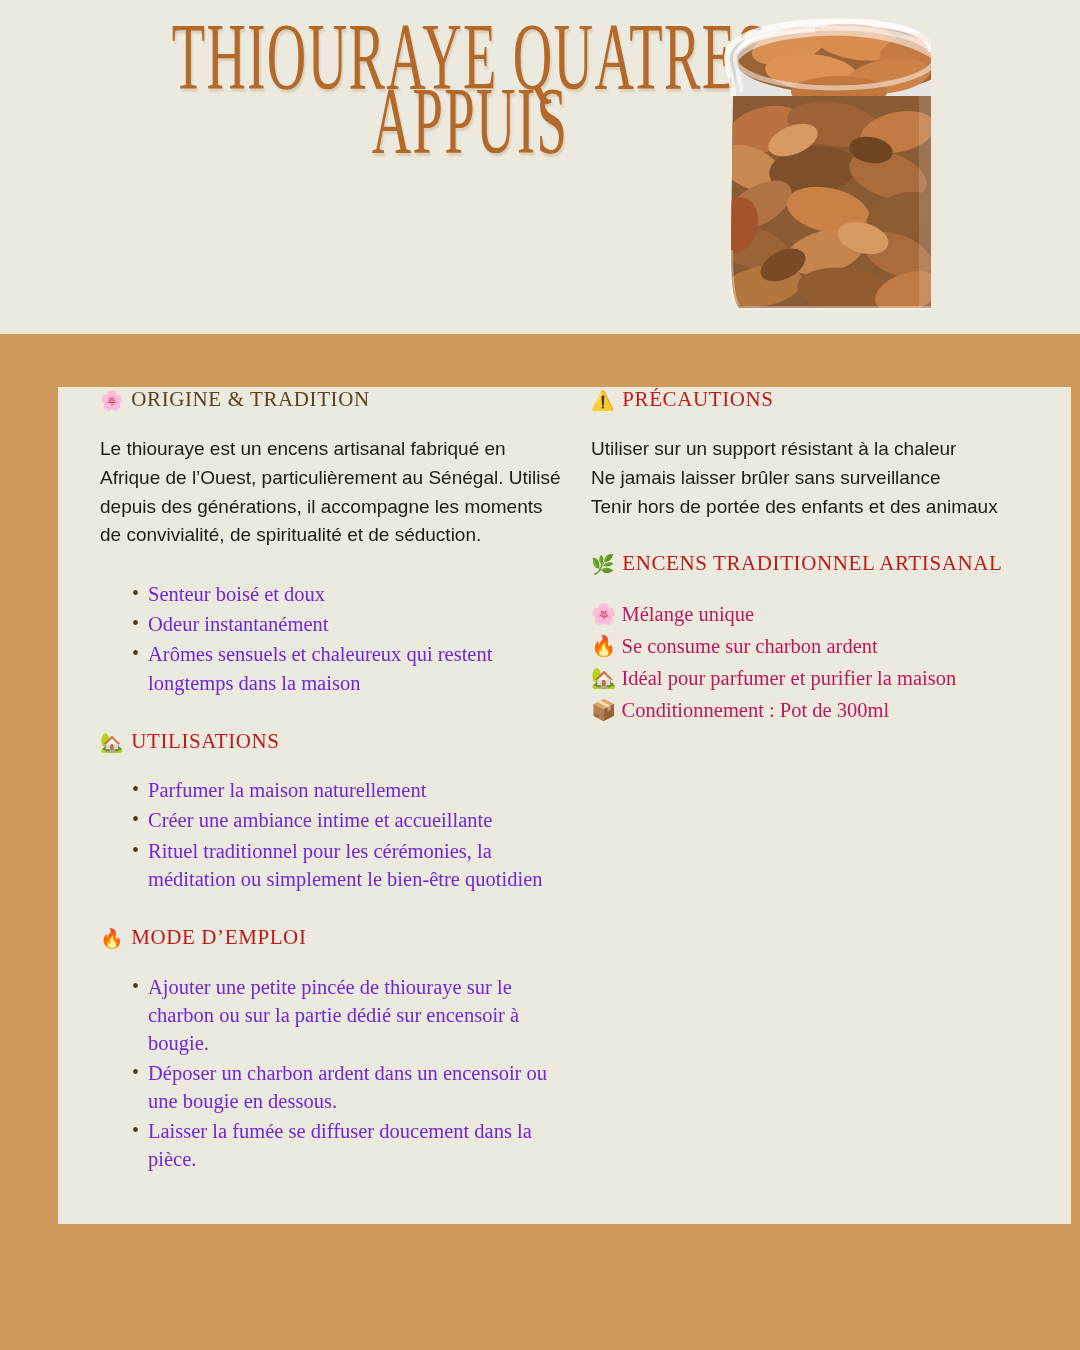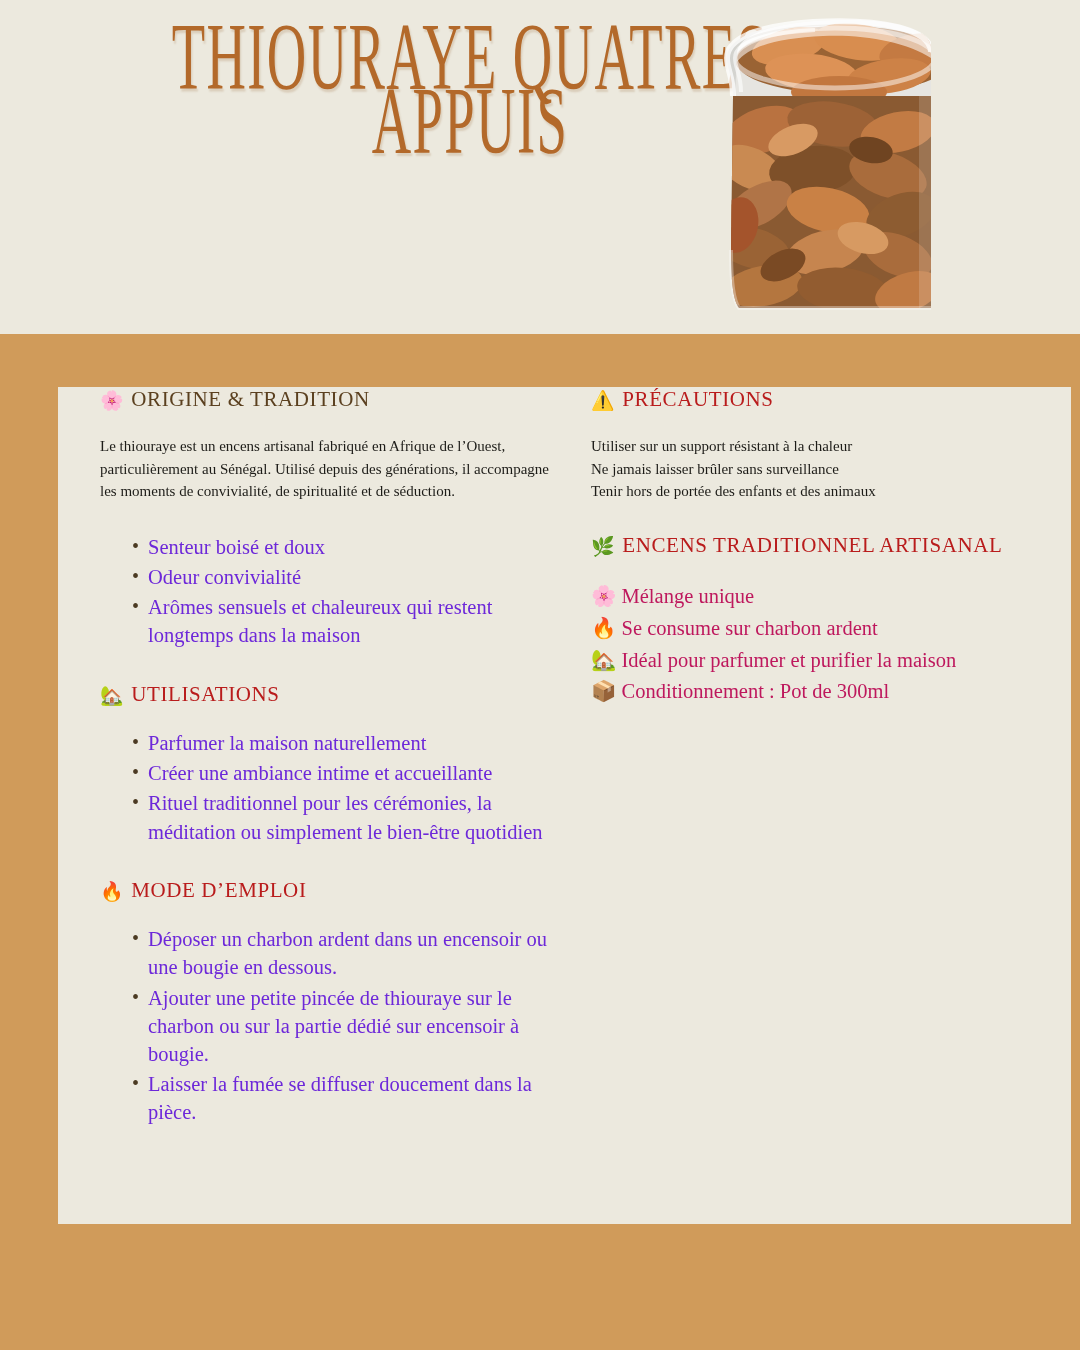--- a/index.html
+++ b/index.html
@@ -71,23 +71,23 @@
   }
   .h .emo{
     font-size:19px;
     margin-right:7px;
     display:inline-block;
     vertical-align:-1px;
   }
   .h-dark{color:#5b401f;}
 
   .p{
-    font-family:Liberation Serif, serif;
+    font-family:Liberation Sans, sans-serif;
     color:#1d1c18;
-    font-size:15px;
+    font-size:19px;
     line-height:1.52;
     margin:0;
   }
 
   ul.bl{
     margin:0;
     padding:0 0 0 32px;
     list-style:none;
   }
   ul.bl li{
@@ -207,21 +207,21 @@
         <span class="emo">🌸</span><span>ORIGINE &amp; TRADITION</span>
       </div>
       <p class="p"> Le thiouraye est un encens artisanal fabriqué en Afrique de l’Ouest, particulièrement au Sénégal. Utilisé depuis des générations, il accompagne les moments de convivialité, de spiritualité et de séduction.</p>
     </div>
 
     <div class="gap-m"></div>
 
     <div class="sec">
       <ul class="bl">
         <li>Senteur boisé et doux</li>
-        <li>Odeur convivialité</li>
+        <li>Odeur instantanément</li>
         <li>Arômes sensuels et chaleureux qui restent longtemps dans la maison</li>
       </ul>
     </div>
 
     <div class="gap-m"></div>
 
     <div class="sec">
       <div class="h">
         <span class="emo">🏡</span><span>UTILISATIONS</span>
       </div>
@@ -232,22 +232,22 @@
       </ul>
     </div>
 
     <div class="gap-m"></div>
 
     <div class="sec">
       <div class="h">
         <span class="emo">🔥</span><span>MODE D’EMPLOI</span>
       </div>
       <ul class="bl">
+        <li>Ajouter une petite pincée de thiouraye sur le charbon ou sur la partie dédié sur encensoir à bougie.</li>
         <li>Déposer un charbon ardent dans un encensoir ou une bougie en dessous.</li>
-        <li>Ajouter une petite pincée de thiouraye sur le charbon ou sur la partie dédié sur encensoir à bougie.</li>
         <li>Laisser la fumée se diffuser doucement dans la pièce.</li>
       </ul>
     </div>
 
   </div>
 
   <div class="col col-right">
 
     <div class="sec">
       <div class="h">

